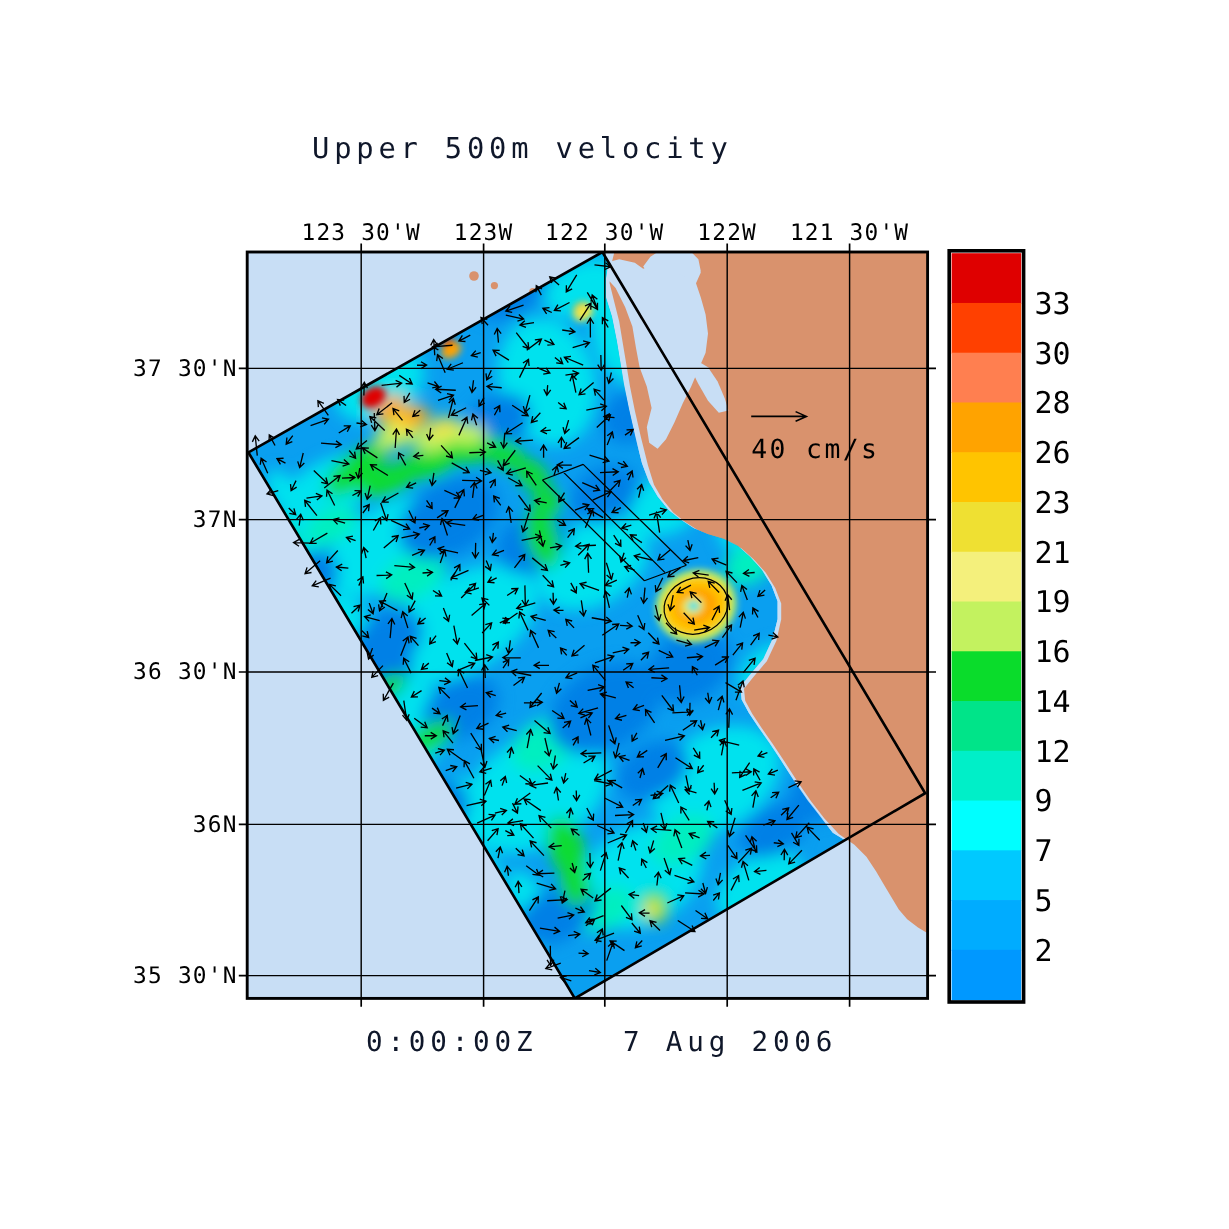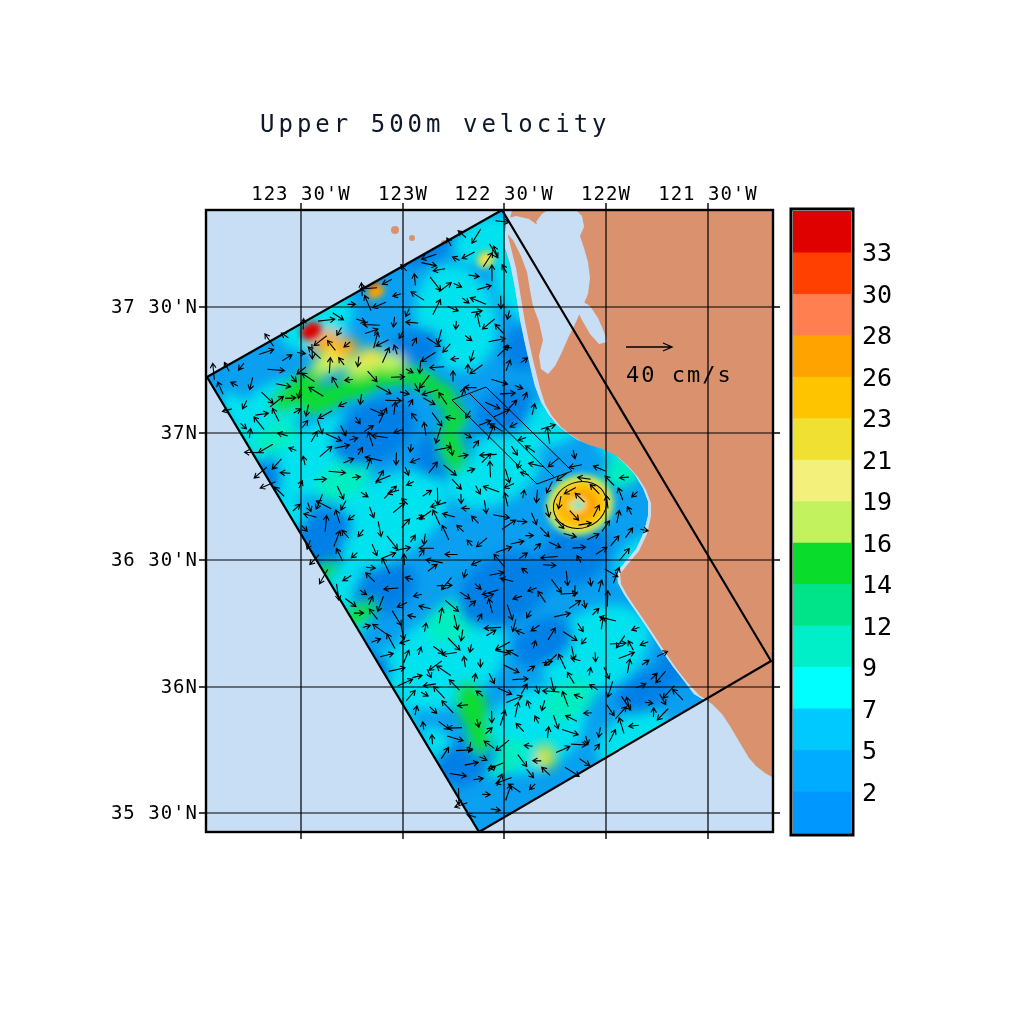--- a/index.html
+++ b/index.html
@@ -178,13 +178,14 @@
       <text x="838" y="468.8" font-size="25">21</text>
       <text x="838" y="510.26666666666665" font-size="25">19</text>
       <text x="838" y="551.7333333333333" font-size="25">16</text>
       <text x="838" y="593.2" font-size="25">14</text>
       <text x="838" y="634.6666666666667" font-size="25">12</text>
       <text x="838" y="676.1333333333333" font-size="25">9</text>
       <text x="838" y="717.6" font-size="25">7</text>
       <text x="838" y="759.0666666666667" font-size="25">5</text>
       <text x="838" y="800.5333333333333" font-size="25">2</text>
     </svg>
+  <div class="ts">0:00:00Z    7 Aug 2006</div>
 </div>
 
 </body></html>

